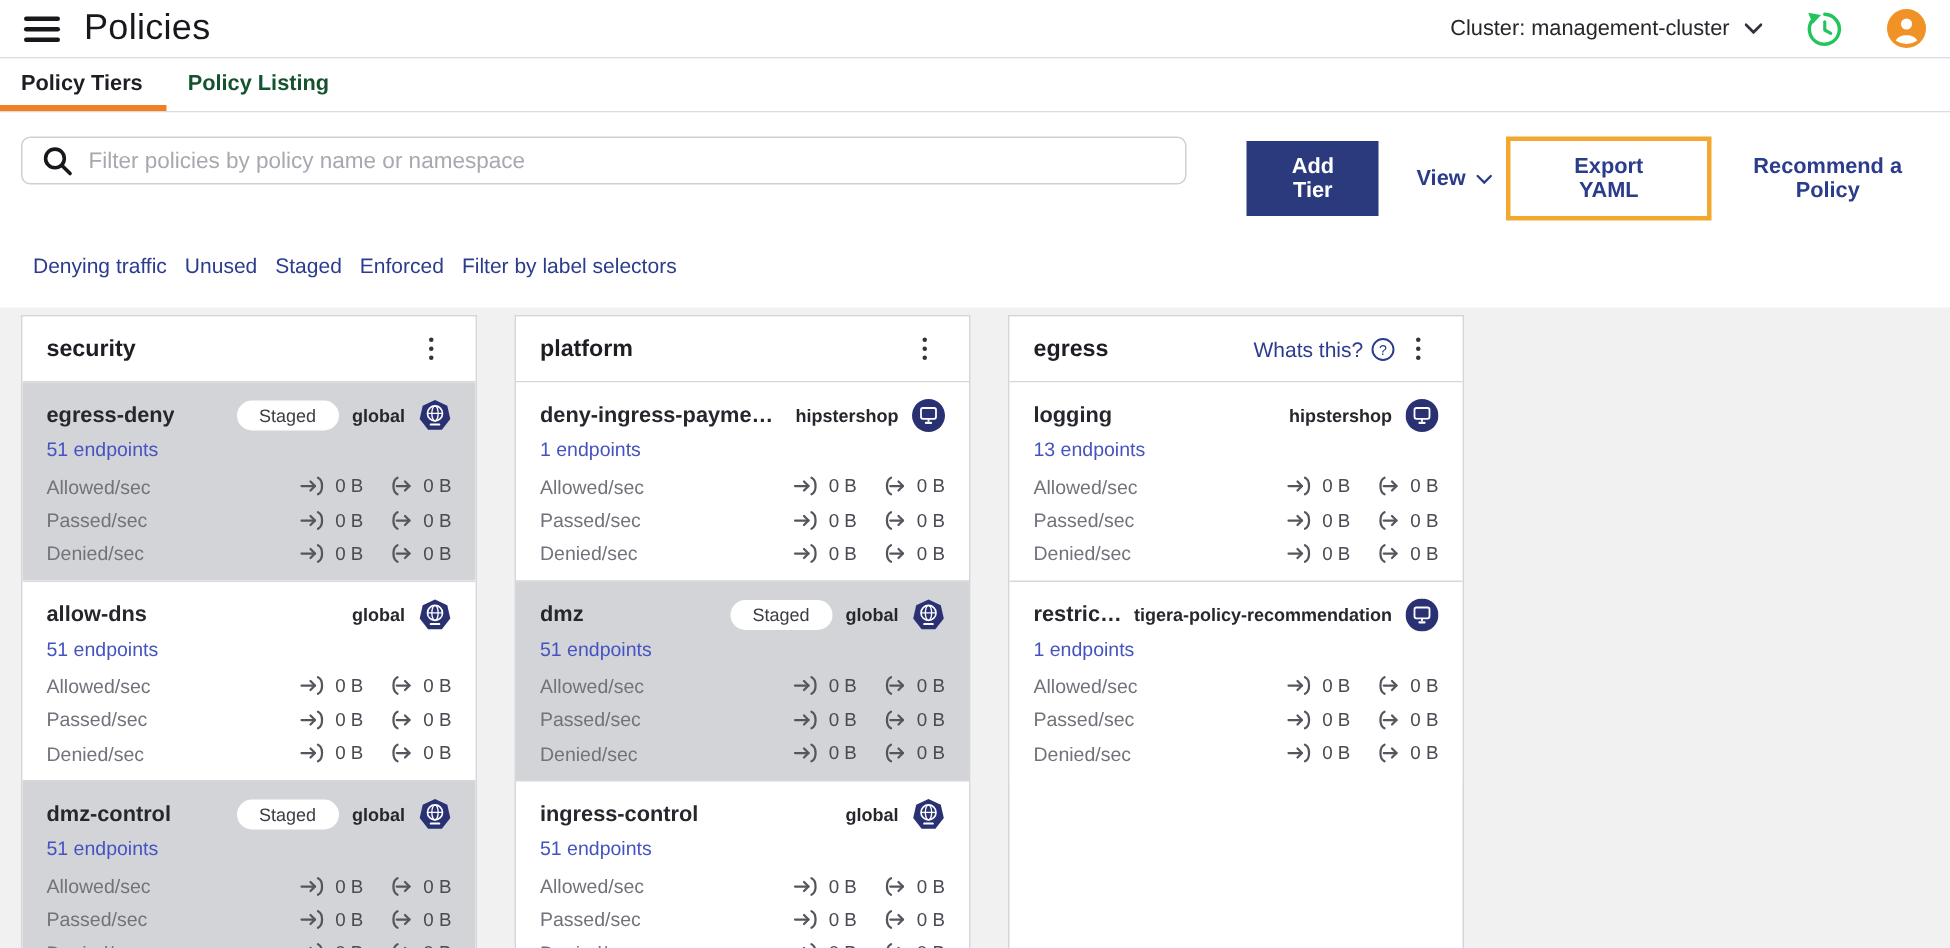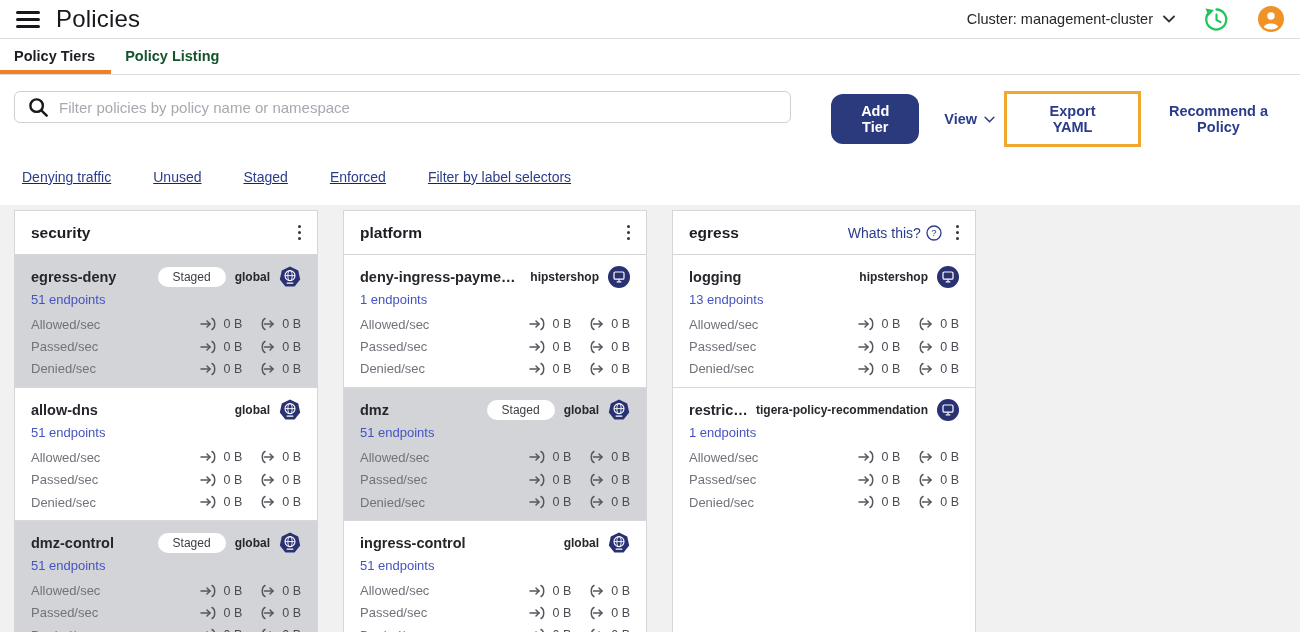--- a/index.html
+++ b/index.html
@@ -20,33 +20,33 @@
   .tab { padding:9px 16px 6px 14px; font-size:14.5px; font-weight:700; color:#14532d; cursor:pointer; border-bottom:4px solid transparent; }
   .tab.active { color:#1d1d24; border-bottom-color:#f08122; }
 
   
   .toolbar-section { background:#fff; padding:16px 14px 20px 14px; }
   .toolbar-row { display:flex; align-items:flex-start; }
   .search-box { width:813px; height:32px; border:1.5px solid #cfcfd4; border-radius:6px; display:flex; align-items:center; padding:0 12px; background:#fff; }
   .search-box input { border:none; outline:none; flex:1; font-size:15px; color:#33333b; margin-left:10px; font-family:"Liberation Sans",sans-serif; }
   .search-box input::placeholder { color:#a8a8b0; }
   .actions { display:flex; align-items:center; margin-left:40px; }
-  .btn-primary { background:#2a3a7c; color:#fff; border:none; border-radius:12px; padding:9px 17px; font-size:14.5px; font-weight:600; cursor:pointer; font-family:"Liberation Sans",sans-serif; }
+  .btn-primary { background:#2a3a7c; color:#fff; border:none; border-radius:0; padding:9px 17px; font-size:14.5px; font-weight:600; cursor:pointer; font-family:"Liberation Sans",sans-serif; }
   .link-btn { color:#2b3c8c; font-size:14.5px; font-weight:600; cursor:pointer; display:flex; align-items:center; gap:7px; background:none; border:none; font-family:"Liberation Sans",sans-serif; }
   .view-btn { margin-left:25px; }
   .export-box { border:3px solid #f2a72e; padding:9px 24px; margin-left:9px; background:#fff; }
   .recommend-btn { margin-left:10px; }
 
-  .quick-filters { display:flex; gap:42px; margin:22px 0 0 8px;text-decoration:underline; }
+  .quick-filters { display:flex; gap:12px; margin:22px 0 0 8px; }
   .qf { color:#2b3c8c; font-size:14px; font-weight:500; cursor:pointer; background:none; border:none; font-family:"Liberation Sans",sans-serif; }
 
   
   .content { padding:5px 0 0 14px; display:flex; gap:25px; }
   .tier-col { width:304px; height:444px; background:#fff; border:1px solid #d5d5da; overflow:hidden; }
-  .tier-head { height:44px; display:flex; align-items:center; padding:0 10px 0 16px; border-bottom:1px solid #d5d5da; background:#fff; }
+  .tier-head { height:44px; display:flex; align-items:center; padding:0 22px 0 16px; border-bottom:1px solid #d5d5da; background:#fff; }
   .tier-name { font-size:15.5px; font-weight:700; color:#1d1d24; }
   .tier-head-right { margin-left:auto; display:flex; align-items:center; gap:8px; }
   .whats-this { color:#2b3c8c; font-size:14px; cursor:pointer; display:flex; align-items:center; gap:5px; }
   .kebab { padding:2px 6px; cursor:pointer; display:flex; flex-direction:column; gap:2.5px; }
   .kebab i { width:3.2px; height:3.2px; border-radius:50%; background:#33333b; }
 
   .policy-card { padding:9px 16px 7px 16px; background:#fff; cursor:pointer; }
   .policy-card + .policy-card { border-top:1px solid #d8d8dc; }
   .policy-card.staged { background:#d2d4d8; }
   .pc-top { display:flex; align-items:center; min-height:26px; margin-bottom:2px; }

